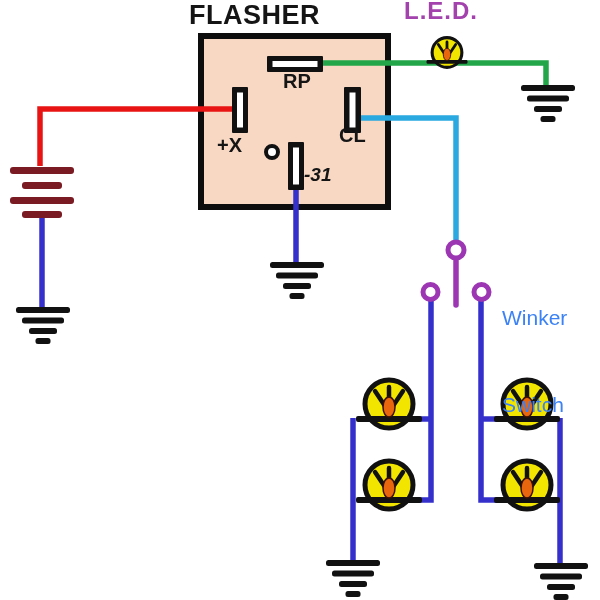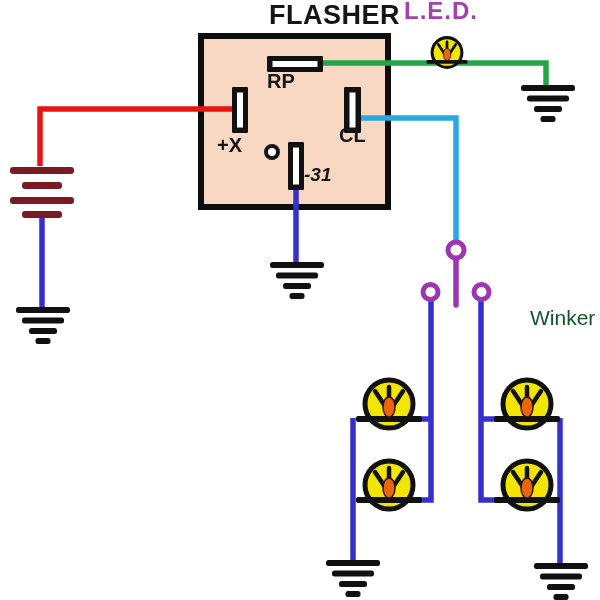--- a/index.html
+++ b/index.html
@@ -23,28 +23,28 @@
   .pivot { fill:#ffffff; stroke:var(--symbol-black,#111); stroke-width:4; }
   .bulb-circle { fill:var(--lamp-yellow,#f2e500); stroke:var(--symbol-black,#111); stroke-width:5; }
   .bulb-bar { fill:var(--symbol-black,#111); }
   .bulb-rays { stroke:var(--symbol-black,#111); stroke-width:4.5; fill:none; stroke-linecap:round; }
   .bulb-fil { fill:var(--filament-orange,#e8660d); stroke:#3a1002; stroke-width:1.5; }
   .contact { fill:#ffffff; stroke:var(--switch-purple,#9c36b2); stroke-width:5; }
   .lever { stroke:var(--switch-purple,#9c36b2); stroke-width:5.5; stroke-linecap:round; }
 
   
   .label { position:absolute; color:var(--text-black,#151515); white-space:pre; }
-  .title { left:189px; top:0px; width:211px; text-align:right; font-size:27px; font-weight:bold; letter-spacing:0.5px; }
+  .title { left:189px; top:0px; width:211px; text-align:left; font-size:27px; font-weight:bold; letter-spacing:0.5px; }
   .led-label { left:404px; top:-3px; font-size:24px; font-weight:bold; letter-spacing:1px; color:var(--led-text-purple,#a342ad); }
   .terminal-label { font-weight:bold; font-size:20px; }
-  .lbl-rp { left:267px; top:70px; width:60px; }
+  .lbl-rp { left:267px; top:70px; width:60px; text-align:center; }
   .lbl-plusx { left:217px; top:134px; }
   .lbl-cl { left:339px; top:124px; }
   .lbl-m31 { left:304px; top:164px; font-size:19px;font-style:italic; }
-  .switch-label { left:502px; top:245px; font-size:21px; line-height:29px; color:#14532d;margin-left:28px; }
+  .switch-label { left:502px; top:245px; font-size:21px; line-height:29px; color:#3b82f6; }
 </style>
 </head>
 <body>
 
 <div class="canvas">
 
   <svg width="600" height="600" viewBox="0 0 600 600">
 
     <rect class="relay-box" x="201" y="36" width="187" height="171"></rect>
 
@@ -157,14 +157,15 @@
   </svg>
 
   <div class="label title">FLASHER</div>
   <div class="label led-label">L.E.D.</div>
   <div class="label terminal-label lbl-rp">RP</div>
   <div class="label terminal-label lbl-plusx">+X</div>
   <div class="label terminal-label lbl-cl">CL</div>
   <div class="label terminal-label lbl-m31">-31</div>
   <div class="label switch-label">
     <div>Winker</div>
+    <div>Switch</div>
   </div>
 </div>
 
 </body></html>

